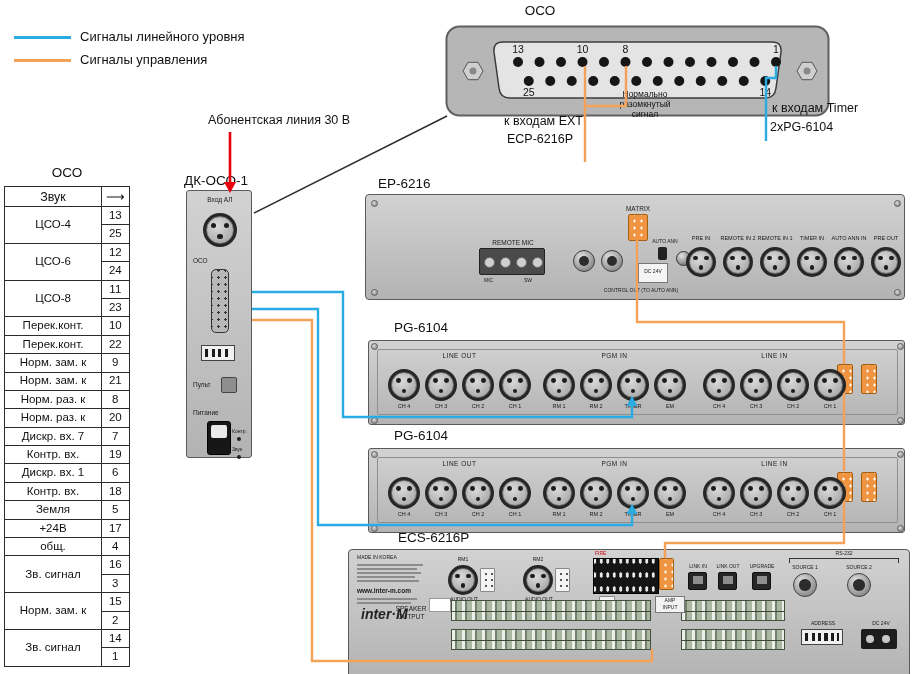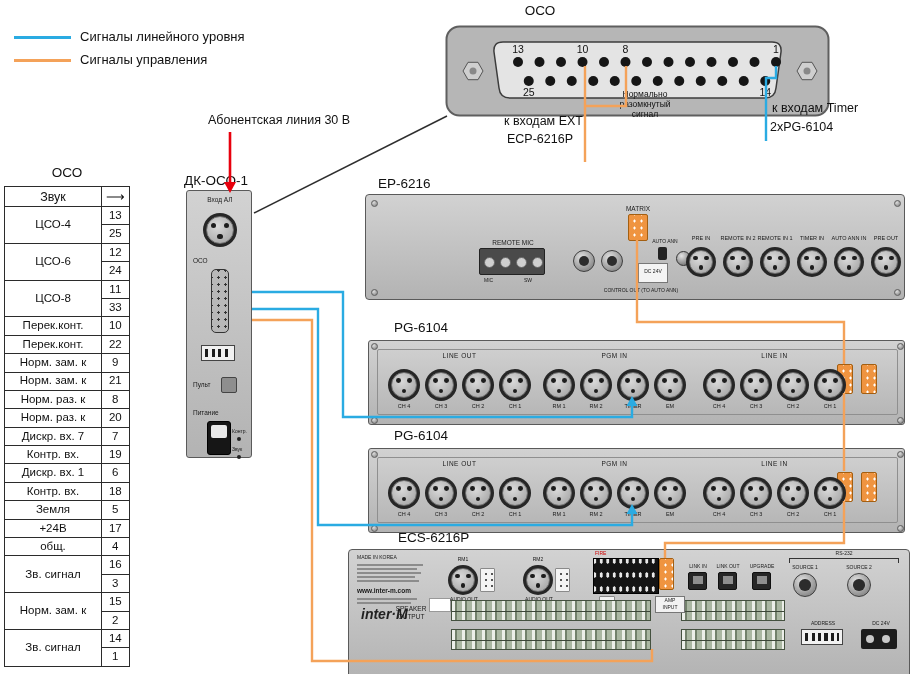--- a/index.html
+++ b/index.html
@@ -150,21 +150,21 @@
           <td class="pin">12</td>
         </tr>
         <tr>
           <td class="pin">24</td>
         </tr>
         <tr>
           <td class="lbl" rowspan="2">ЦСО-8</td>
           <td class="pin">11</td>
         </tr>
         <tr>
-          <td class="pin">33</td>
+          <td class="pin">23</td>
         </tr>
         <tr>
           <td class="lbl" rowspan="1">Перек.конт.</td>
           <td class="pin">10</td>
         </tr>
         <tr>
           <td class="lbl" rowspan="1">Перек.конт.</td>
           <td class="pin">22</td>
         </tr>
         <tr>

